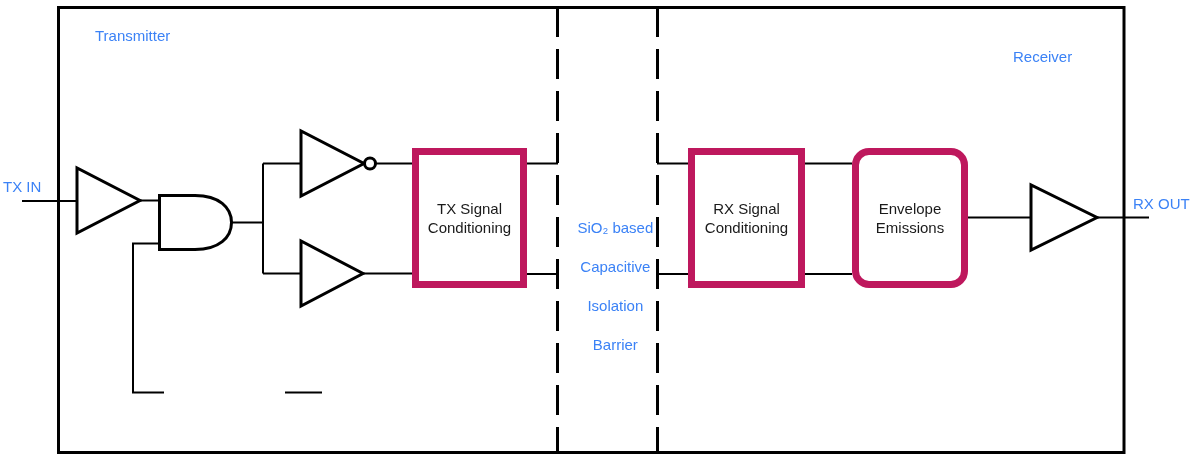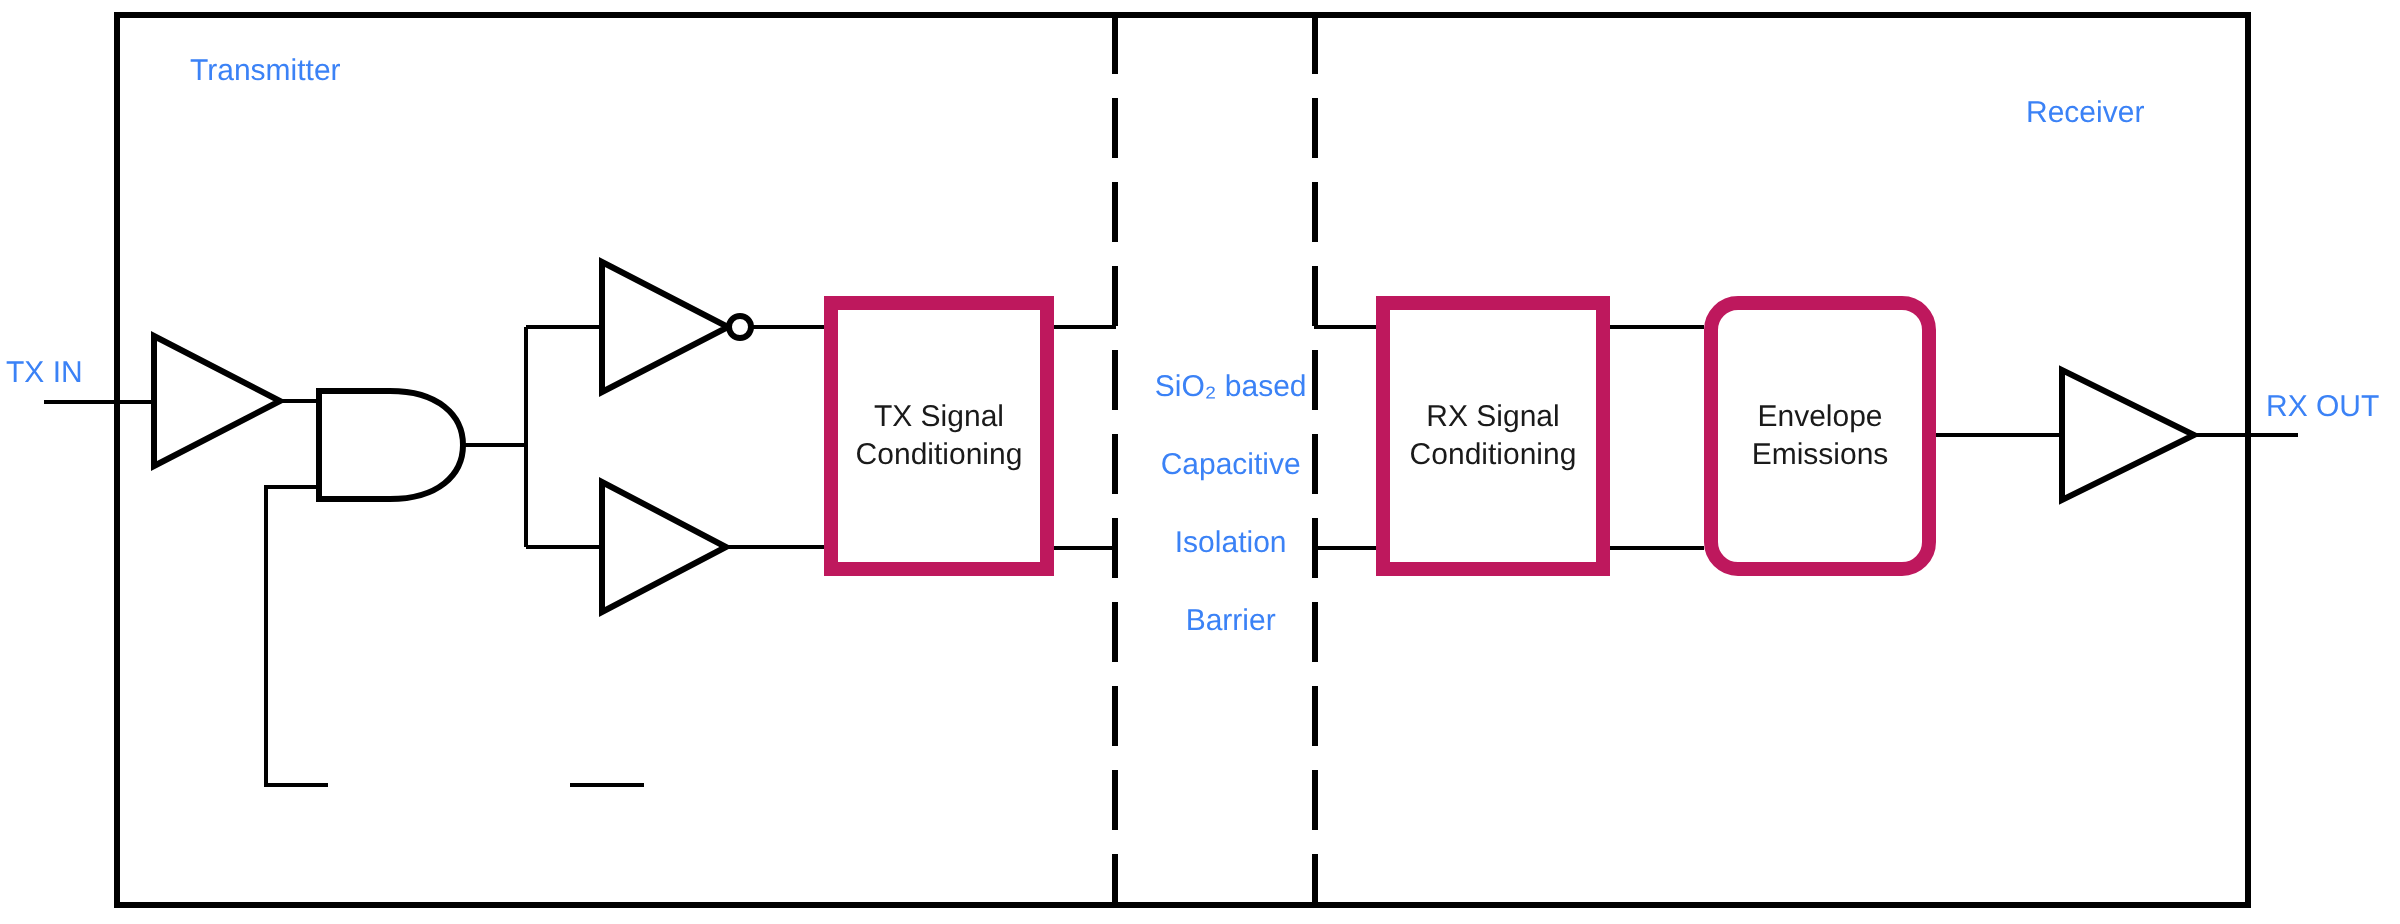--- a/index.html
+++ b/index.html
@@ -66,21 +66,21 @@
     </g>
   </svg>
 
   <div class="lbl" style="left:95px;top:26px;">Transmitter</div>
   <div class="lbl" style="left:1013px;top:27px;margin-top:20px;">Receiver</div>
 
   <div class="lbl" style="left:3px;top:177px;">TX IN</div>
   <div class="lbl" style="left:1133px;top:194px;">RX OUT</div>
 
 
-  <div class="lbl center ann" style="left:557px;top:164px;width:100px;">
+  <div class="lbl center ann" style="left:557px;top:198px;width:100px;">
     <span>SiO₂ based</span><br>
     <span>Capacitive</span><br>
     <span>Isolation</span><br>
     <span>Barrier</span>
   </div>
 
   <div class="block" style="left:412px;top:148px;width:115px;height:140px;">
     <span>TX Signal</span>
     <span>Conditioning</span>
   </div>

